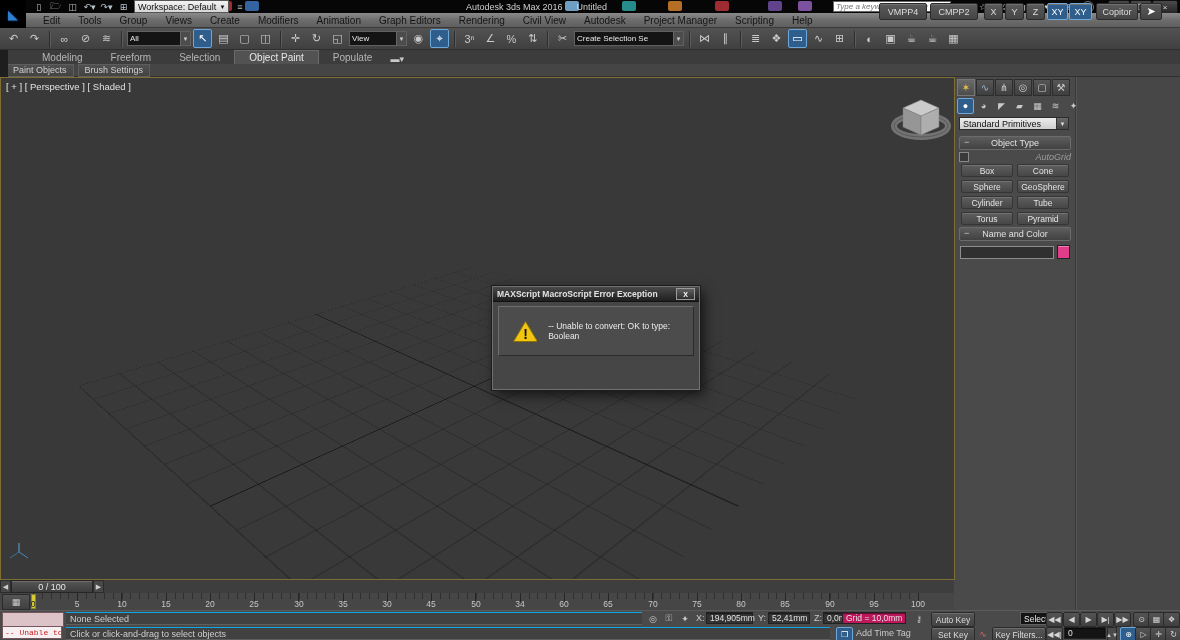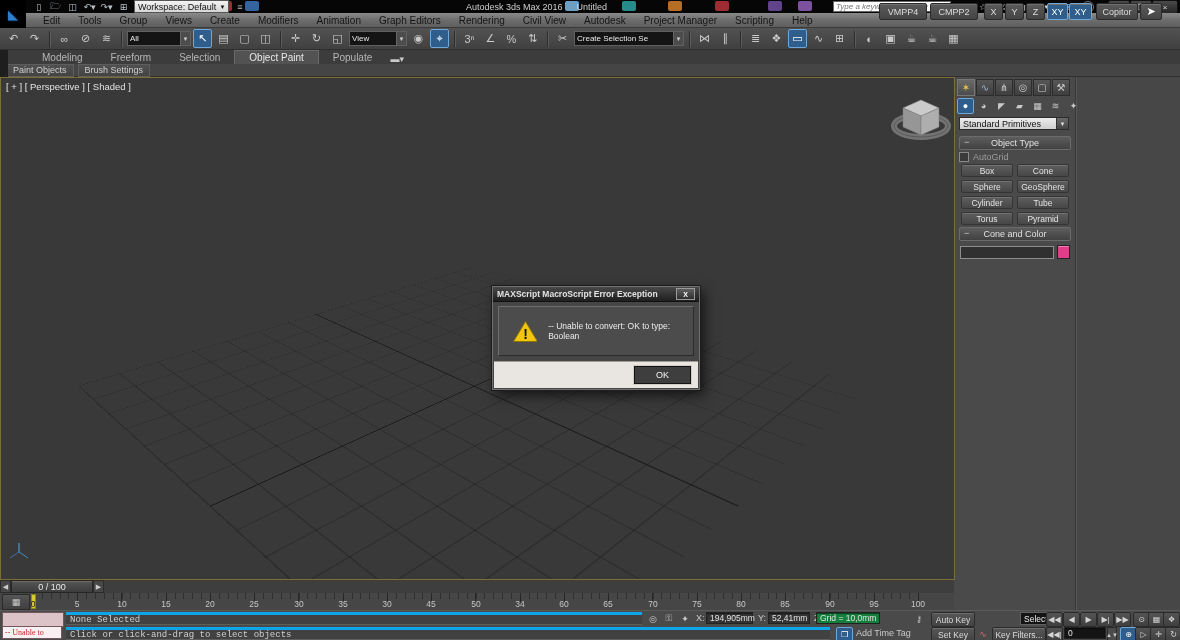--- a/index.html
+++ b/index.html
@@ -79,21 +79,21 @@
   .cp-cats{position:absolute;left:2px;top:21px;display:flex;gap:1px;}
   .cpcat{width:15px;height:14px;font-size:9px;border:1px solid transparent;border-radius:2px;}
   .cpcat.act{background:#2f5e8c;border-color:#6fa7d8;color:#fff;}
   .cp-drop{position:absolute;left:4px;top:40px;width:110px;height:13px;background:linear-gradient(#ececec,#cfcfcf);
            border:1px solid #2c2c2c;color:#111;font-size:9px;display:flex;align-items:center;padding-left:3px;box-sizing:border-box;}
   .cp-drop .arr{margin-left:auto;width:11px;height:11px;background:linear-gradient(#6a6a6a,#454545);color:#ddd;font-size:6px;display:flex;align-items:center;justify-content:center;border-left:1px solid #333;}
   .rollout{position:absolute;left:4px;width:112px;}
   .ro-head{height:12px;background:linear-gradient(#5d5d5d,#414141);border:1px solid #6b6b6b;border-radius:2px;
            color:#e0e0e0;font-size:9px;display:flex;align-items:center;justify-content:center;position:relative;}
   .ro-head .minus{position:absolute;left:4px;top:0;font-size:9px;color:#cfcfcf;}
-  .autogrid{display:flex;align-items:center;justify-content:flex-start;gap:4px;height:14px;color:#9c9c9c;font-size:9px;}
+  .autogrid{display:flex;align-items:center;justify-content:space-between;gap:4px;height:14px;color:#9c9c9c;font-size:9px;font-style:italic;}
   .cb{width:8px;height:8px;border:1px solid #8a8a8a;background:#3a3a3a;}
   .btngrid{display:grid;grid-template-columns:1fr 1fr;gap:3px 4px;padding:0 2px;}
   .obtn{height:11px;background:linear-gradient(#5e5e5e,#474747);border:1px solid #353535;box-shadow:inset 0 1px 0 #737373;
         border-radius:2px;color:#e3e3e3;font-size:8.5px;display:flex;align-items:center;justify-content:center;}
   .namerow{display:flex;align-items:center;gap:3px;padding:4px 1px 0 1px;}
   .namefield{flex:1;height:11px;background:#303030;border:1px solid #8d8d8d;}
   .swatch{width:11px;height:12px;border:1px solid #222;box-shadow:inset 0 1px 0 rgba(255,255,255,.35);}
   
   .timeslider{position:absolute;left:0;top:580px;width:954px;height:13px;background:#3e3e3e;border-bottom:1px solid #2c2c2c;display:flex;align-items:flex-start;}
   .ts-arr{width:9px;height:11px;font-size:7px;color:#ccc;display:flex;align-items:center;justify-content:center;background:#474747;border:1px solid #2c2c2c;}
@@ -105,23 +105,23 @@
   .ruler{position:absolute;left:33px;top:0;width:890px;height:6px;
          background-image:repeating-linear-gradient(90deg,#2f2f2f 0 1px,transparent 1px 8.85px);}
   .ruler2{position:absolute;left:33px;top:0;width:890px;height:9px;
          background-image:repeating-linear-gradient(90deg,#262626 0 1px,transparent 1px 44.25px);}
   .marker{position:absolute;left:31px;top:1px;width:5px;height:15px;background:#d6cb35;border:1px solid #8f8722;box-sizing:border-box;}
   .tick{position:absolute;top:6px;width:20px;text-align:center;color:#c6c6c6;font-size:8.5px;}
   
   .statusbar{position:absolute;left:0;top:610px;width:1180px;height:30px;background:#4a4a4a;border-top:1px solid #5a5a5a;}
   .listener-pink{position:absolute;left:2px;top:1px;width:60px;height:13px;background:#dcc3c8;border:1px solid #77575e;}
   .listener-white{position:absolute;left:2px;top:15px;width:60px;height:13px;background:#f7eff1;border:1px solid #77575e;
-                  color:#c22;font-family:Liberation Serif, serif;font-size:8px;display:flex;align-items:center;padding-left:2px;box-sizing:border-box;white-space:nowrap;overflow:hidden;}
-  .sunk{position:absolute;background:#414141;border-top:3px solid #0ea5e9;border-bottom:1px solid #5e5e5e;color:#cfcfcf;
-        font-size:9px;display:flex;align-items:center;padding-left:4px;box-sizing:border-box;font-family:Liberation Mono, monospace;}
+                  color:#c22;font-family:Liberation Mono, monospace;font-size:8px;display:flex;align-items:center;padding-left:2px;box-sizing:border-box;white-space:nowrap;overflow:hidden;}
+  .sunk{position:absolute;background:#414141;border-top:1px solid #0ea5e9;border-bottom:1px solid #5e5e5e;color:#cfcfcf;
+        font-size:9px;display:flex;align-items:center;padding-left:4px;box-sizing:border-box;}
   .sico{position:absolute;width:14px;height:13px;font-size:9px;}
   .coordlbl{position:absolute;top:2px;color:#c9c9c9;font-size:9px;}
   .coordfld{position:absolute;top:1px;height:12px;background:#333;border:1px solid #222;box-shadow:inset 0 1px 1px rgba(0,0,0,.5);
             color:#e3e3e3;font-size:8.5px;display:flex;align-items:center;padding-left:3px;box-sizing:border-box;}
   .sbtn{position:absolute;height:13px;background:linear-gradient(#575757,#424242);border:1px solid #2b2b2b;box-shadow:inset 0 1px 0 #6c6c6c;
         color:#ddd;font-size:8.5px;display:flex;align-items:center;justify-content:center;border-radius:2px;}
   .sdrop{position:absolute;height:13px;background:#141414;border:1px solid #606060;color:#eee;font-size:8.5px;display:flex;align-items:center;padding-left:3px;box-sizing:border-box;}
   .sdrop .arr{margin-left:auto;width:10px;height:100%;background:#4c4c4c;border-left:1px solid #666;display:flex;align-items:center;justify-content:center;font-size:6px;color:#ccc;}
   .pico{position:absolute;width:15px;height:13px;font-size:8px;background:linear-gradient(#545454,#3f3f3f);border:1px solid #2b2b2b;border-radius:2px;color:#d5d5d5;}
   .pico.on{background:#2f5e8c;border-color:#6fa7d8;color:#fff;}
@@ -294,23 +294,20 @@
     <div class="dlg-title">
       <span>MAXScript MacroScript Error Exception</span>
       <span class="dlg-x">X</span>
     </div>
     <div class="dlg-body">
       <svg width="27" height="23">
         <polygon points="13.5,1.5 25.5,21.5 1.5,21.5" fill="#f2c511" stroke="#8a7207" stroke-width="1"></polygon>
         <text x="13.5" y="19" text-anchor="middle" font-size="14" font-weight="bold" fill="#111">!</text>
       </svg>
       <span class="dlg-msg">-- Unable to convert: OK to type: Boolean</span>
-    </div>
-    <div class="dlg-footer">
-      <span class="okbtn">OK</span>
     </div>
   </div>
 
   <div class="cpanel">
     <div class="cp-right"></div>
     <div class="cp-div"></div>
     <div class="cp-tabs">
       <span class="icon cptab act" style="color:#f0c84a">✶</span>
       <span class="icon cptab" style="color:#9ab7d8">∿</span>
       <span class="icon cptab">⋔</span>
@@ -349,21 +346,21 @@
         <span class="obtn">Tube</span>
         <span class="obtn">Torus</span>
         <span class="obtn">Pyramid</span>
         <span class="obtn">Teapot</span>
         <span class="obtn">Plane</span>
       </div>
     </div>
     <div class="rollout" style="top:150px">
       <div class="ro-head">
         <span class="minus">−</span>
-        <span>Cone and Color</span>
+        <span>Name and Color</span>
       </div>
       <div class="namerow">
         <div class="namefield"></div>
         <div class="swatch" style="background:#e23d8a"></div>
       </div>
     </div>
   </div>
 
   <div class="timeslider">
     <span class="ts-arr">◀</span>
@@ -409,21 +406,21 @@
     <span class="icon sico" style="left:646px;top:1px">◎</span>
     <span class="icon sico" style="left:662px;top:1px">⚿</span>
     <span class="icon sico" style="left:678px;top:1px">✦</span>
 
     <span class="coordlbl" style="left:696px">X:</span>
     <div class="coordfld" style="left:706px;width:47px">194,905mm</div>
     <span class="coordlbl" style="left:758px">Y:</span>
     <div class="coordfld" style="left:768px;width:42px">52,41mm</div>
     <span class="coordlbl" style="left:814px">Z:</span>
     <div class="coordfld" style="left:823px;width:36px">0,0mm</div>
-    <div class="coordfld" style="left:816px;width:64px;background:#15803d">Grid = 10,0mm</div>
+    <div class="coordfld" style="left:842px;width:64px;background:#be185d">Grid = 10,0mm</div>
     <span class="icon sico" style="left:912px;top:1px">⚷</span>
 
     <span class="pico icon on" style="left:836px;top:16px">❒</span>
     <span class="coordlbl" style="left:856px;top:17px">Add Time Tag</span>
 
     <span class="sbtn" style="left:931px;top:1px;width:42px">Auto Key</span>
     <div class="sdrop" style="left:1020px;top:1px;width:66px">
       <span>Selected</span>
       <span class="arr">▼</span>
     </div>

